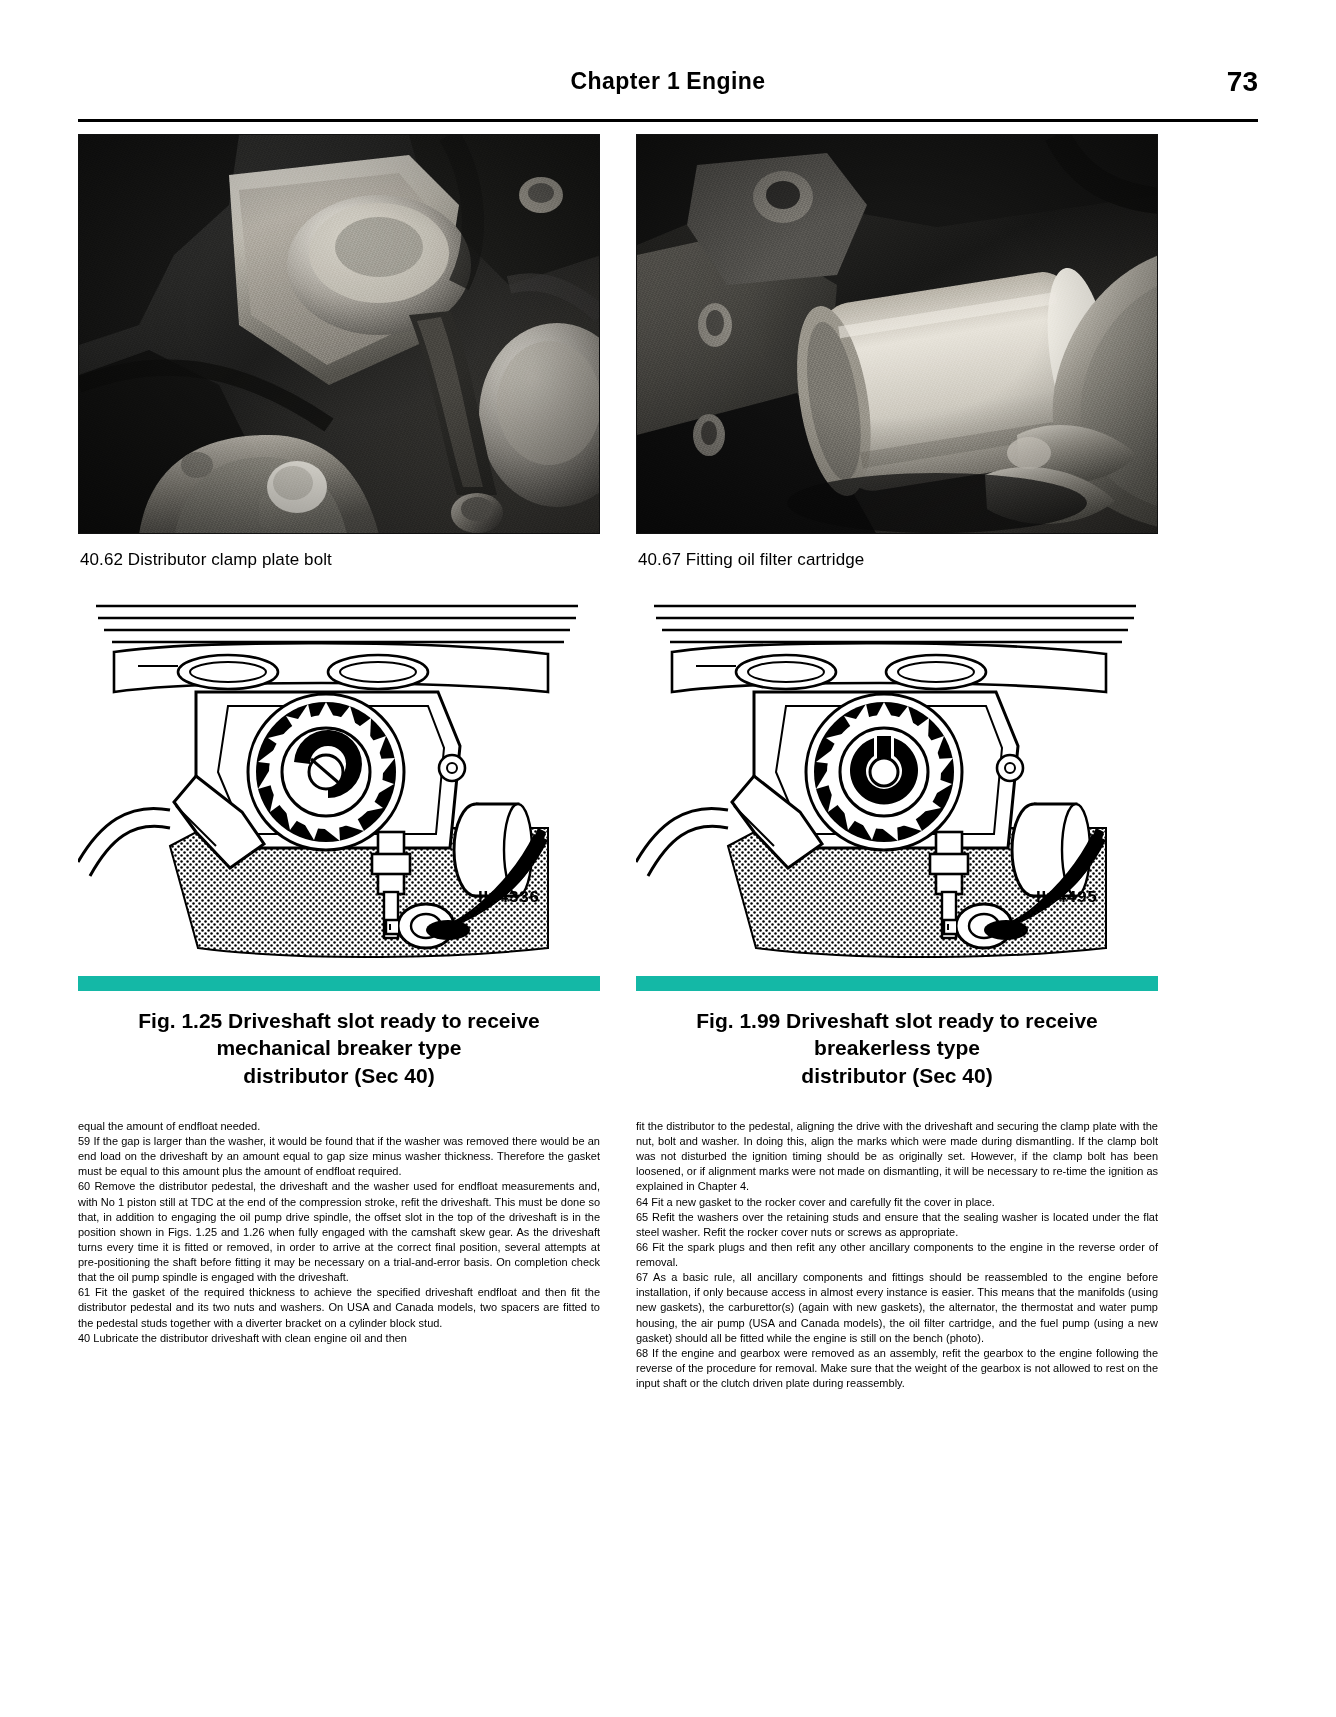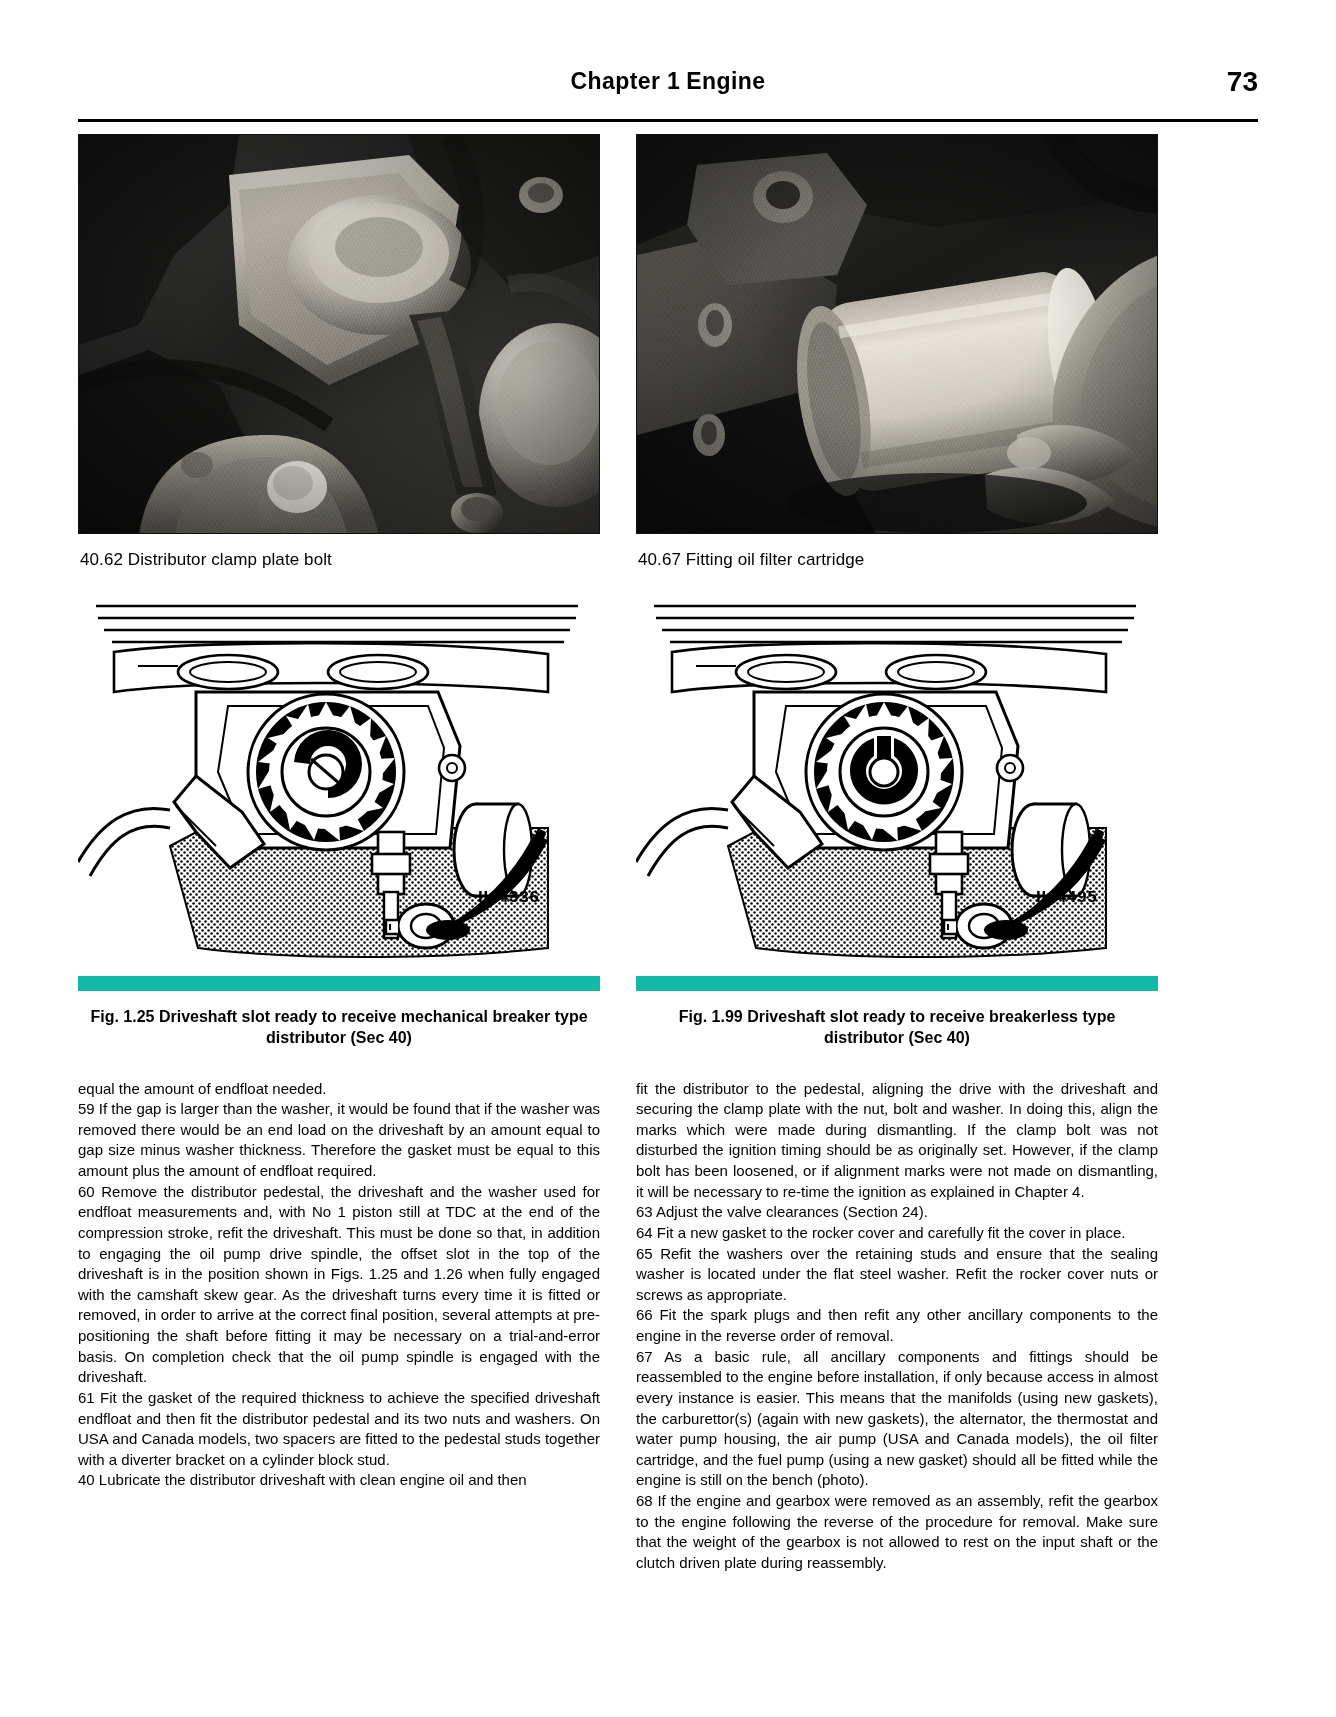--- a/index.html
+++ b/index.html
@@ -95,37 +95,37 @@
   
   .drawing {
     width: 522px;
     height: 395px;
     position: relative;
     background: #14b8a6;
   }
   .drawing svg { display: block; }
 
   .fig-caption {
-    font-size: 16px;
+    font-size: 21px;
     font-weight: bold;
     text-align: center;
     line-height: 1.3;
     margin-top: 16px;
     padding: 0 6px;
   }
 
   
   .body-row {
     display: flex;
     margin: 30px 78px 0 78px;
     gap: 36px;
   }
   .col {
     width: 522px;
-    font-size: 15px;
+    font-size: 11px;
     line-height: 1.375;
     text-align: justify;
     text-justify: inter-word;
     hyphens: none;
   }
   .col p {
     margin: 0;
   }
   .col p.last { text-align: left; }
 </style>
@@ -494,21 +494,20 @@
     <div class="col">
       <p>equal the amount of endfloat needed.</p>
       <p>59  If the gap is larger than the washer, it would be found that if the washer was removed there would be an end load on the driveshaft by an amount equal to gap size minus washer thickness. Therefore the gasket must be equal to this amount plus the amount of endfloat required.</p>
       <p>60  Remove the distributor pedestal, the driveshaft and the washer used for endfloat measurements and, with No 1 piston still at TDC at the end of the compression stroke, refit the driveshaft. This must be done so that, in addition to engaging the oil pump drive spindle, the offset slot in the top of the driveshaft is in the position shown in Figs. 1.25 and 1.26 when fully engaged with the camshaft skew gear. As the driveshaft turns every time it is fitted or removed, in order to arrive at the correct final position, several attempts at pre-positioning the shaft before fitting it may be necessary on a trial-and-error basis. On completion check that the oil pump spindle is engaged with the driveshaft.</p>
       <p>61  Fit the gasket of the required thickness to achieve the specified driveshaft endfloat and then fit the distributor pedestal and its two nuts and washers. On USA and Canada models, two spacers are fitted to the pedestal studs together with a diverter bracket on a cylinder block stud.</p>
       <p class="last">40  Lubricate the distributor driveshaft with clean engine oil and then</p>
     </div>
 
     <div class="col">
       <p>fit the distributor to the pedestal, aligning the drive with the driveshaft and securing the clamp plate with the nut, bolt and washer. In doing this, align the marks which were made during dismantling. If the clamp bolt was not disturbed the ignition timing should be as originally set. However, if the clamp bolt has been loosened, or if alignment marks were not made on dismantling, it will be necessary to re-time the ignition as explained in Chapter 4.</p>
-      <p>63  Adjust the valve clearances (Section 24).</p>
       <p>64  Fit a new gasket to the rocker cover and carefully fit the cover in place.</p>
       <p>65  Refit the washers over the retaining studs and ensure that the sealing washer is located under the flat steel washer. Refit the rocker cover nuts or screws as appropriate.</p>
       <p>66  Fit the spark plugs and then refit any other ancillary components to the engine in the reverse order of removal.</p>
       <p>67  As a basic rule, all ancillary components and fittings should be reassembled to the engine before installation, if only because access in almost every instance is easier. This means that the manifolds (using new gaskets), the carburettor(s) (again with new gaskets), the alternator, the thermostat and water pump housing, the air pump (USA and Canada models), the oil filter cartridge, and the fuel pump (using a new gasket) should all be fitted while the engine is still on the bench (photo).</p>
       <p>68  If the engine and gearbox were removed as an assembly, refit the gearbox to the engine following the reverse of the procedure for removal. Make sure that the weight of the gearbox is not allowed to rest on the input shaft or the clutch driven plate during reassembly.</p>
     </div>
 
   </div>
 
 </div>

